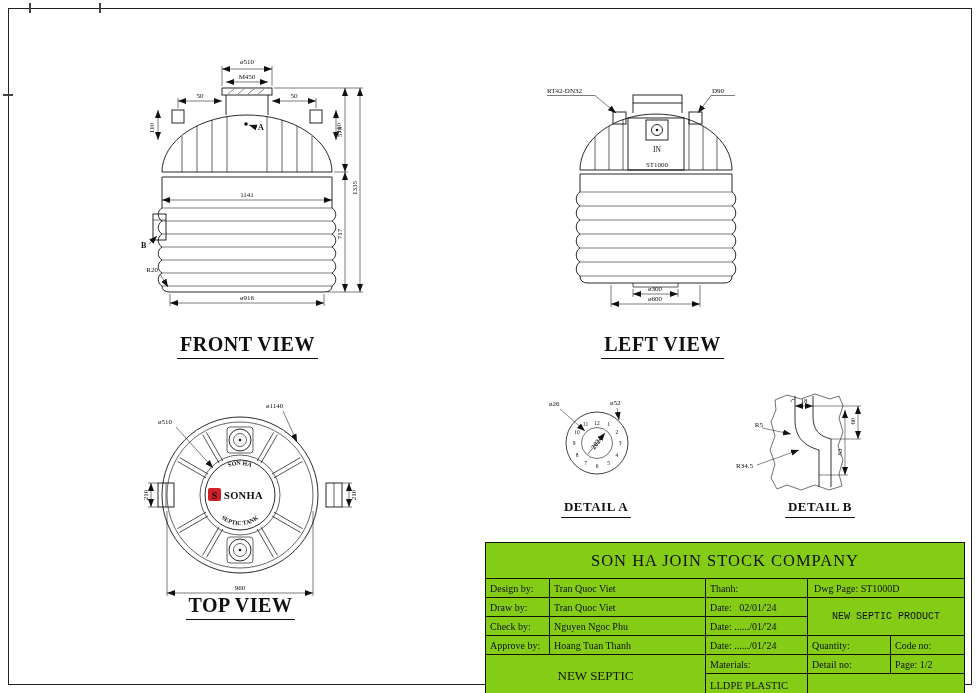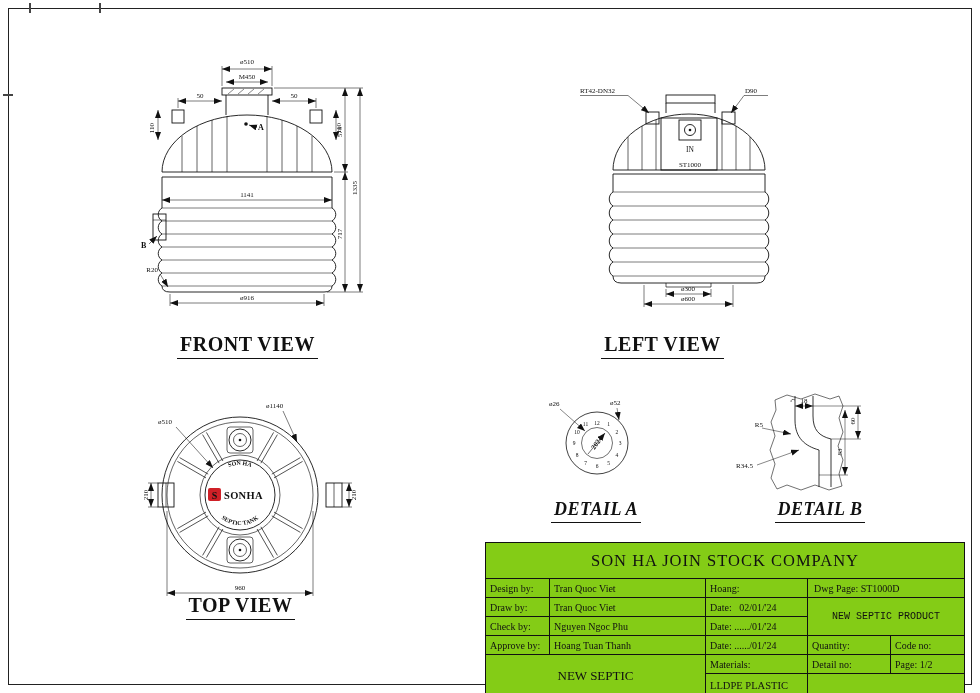--- a/index.html
+++ b/index.html
@@ -5,21 +5,21 @@
   html,body{margin:0;padding:0;background:#e8e8e8;}
   .sheet{position:relative;width:980px;height:693px;background:#fff;font-family:"Liberation Serif",serif;color:#111;overflow:hidden;}
   .frame{position:absolute;left:8px;top:8px;right:8px;bottom:8px;border:1.3px solid #222;}
   .tick-v{position:absolute;width:1.5px;height:10px;background:#444;}
   .tick-h{position:absolute;width:10px;height:1.5px;background:#444;}
   .view{position:absolute;}
   svg text{font-family:"Liberation Serif",serif;fill:#111;}
   .dim{font-size:7px;}
   .lbl{font-size:8px;font-weight:bold;}
   .caption{position:absolute;text-align:center;font-weight:bold;font-size:20px;letter-spacing:.5px;}
-  .caption.small{font-size:18px;font-style:italic;}
+  .caption.small{font-size:13px;}
   .caption span{display:inline-block;border-bottom:1.5px solid #111;padding:0 3px 2px;}
   
   .tb{display:grid;grid-template-columns:64px 156px 102px 83px 1fr;grid-template-rows:36px 19px 19px 19px 19px 19px 1fr;
       position:absolute;left:485px;top:542px;width:480px;height:155px;border:1.5px solid #111;box-sizing:border-box;background:#84cc16;}
   .tc{border-right:1px solid #111;border-bottom:1px solid #111;padding:1px 4px;font-size:10px;display:flex;align-items:center;overflow:hidden;white-space:nowrap;}
   .tc.center{justify-content:center;text-align:center;}
   .tc.nr{border-right:none;}
   .tc.nb{border-bottom:none;}
   .tc.pre{white-space:pre;}
   .tb-company{font-size:16.5px;letter-spacing:1px;}
@@ -98,21 +98,21 @@
       <text class="dim" x="220" y="186" text-anchor="middle" transform="rotate(-90 220 186)">717</text>
       <text class="dim" x="235" y="140" text-anchor="middle" transform="rotate(-90 235 140)">1335</text>
       <text class="dim" x="36" y="224" text-anchor="end">R20</text>
       <text class="dim" x="125" y="252" text-anchor="middle">ø916</text>
       <text class="lbl" x="136" y="82">A</text>
       <text class="lbl" x="19" y="200">B</text>
     </svg>
   </div>
   <div class="caption" style="left:170px;top:333px;width:155px;"><span>FRONT VIEW</span></div>
 
-  <div class="view" style="left:578px;top:82px;width:215px;height:245px;">
+  <div class="view" style="left:545px;top:82px;width:215px;height:245px;">
     <svg viewBox="0 0 215 245" width="215" height="245">
       <defs>
         <marker id="arrL" markerUnits="userSpaceOnUse" markerWidth="9" markerHeight="7" refX="8" refY="3" orient="auto-start-reverse">
           <path d="M0,0 L8,3 L0,6 Z" fill="#111"></path>
         </marker>
       </defs>
       <g stroke="#111" stroke-width="0.9" fill="none">
         <rect x="88" y="13" width="49" height="8"></rect>
         <line x1="88" y1="21" x2="88" y2="31"></line>
         <line x1="137" y1="21" x2="137" y2="31"></line>
@@ -295,21 +295,21 @@
       <text class="dim" x="1" y="78">R34.5</text>
     </svg>
   </div>
   <div class="caption small" style="left:760px;top:499px;width:120px;"><span>DETAIL B</span></div>
 
   <div class="tb">
     <div class="tc center nr tb-company" style="grid-column:1/6;grid-row:1;">SON HA JOIN STOCK COMPANY</div>
 
     <div class="tc" style="grid-column:1;grid-row:2;">Design by:</div>
     <div class="tc" style="grid-column:2;grid-row:2;">Tran Quoc Viet</div>
-    <div class="tc pre" style="grid-column:3;grid-row:2;">Hoang:</div>
+    <div class="tc pre" style="grid-column:3;grid-row:2;">Thanh:</div>
     <div class="tc nr" style="grid-column:4/6;grid-row:2;padding-left:6px;">Dwg Page: ST1000D</div>
 
     <div class="tc" style="grid-column:1;grid-row:3;">Draw by:</div>
     <div class="tc" style="grid-column:2;grid-row:3;">Tran Quoc Viet</div>
     <div class="tc pre" style="grid-column:3;grid-row:3;">Date:   02/01/'24</div>
     <div class="tc nr center" style="grid-column:4/6;grid-row:3/5;font-family:Liberation Mono, monospace;">NEW SEPTIC PRODUCT</div>
 
     <div class="tc" style="grid-column:1;grid-row:4;">Check by:</div>
     <div class="tc" style="grid-column:2;grid-row:4;">Nguyen Ngoc Phu</div>
     <div class="tc pre" style="grid-column:3;grid-row:4;">Date: ....../01/'24</div>

